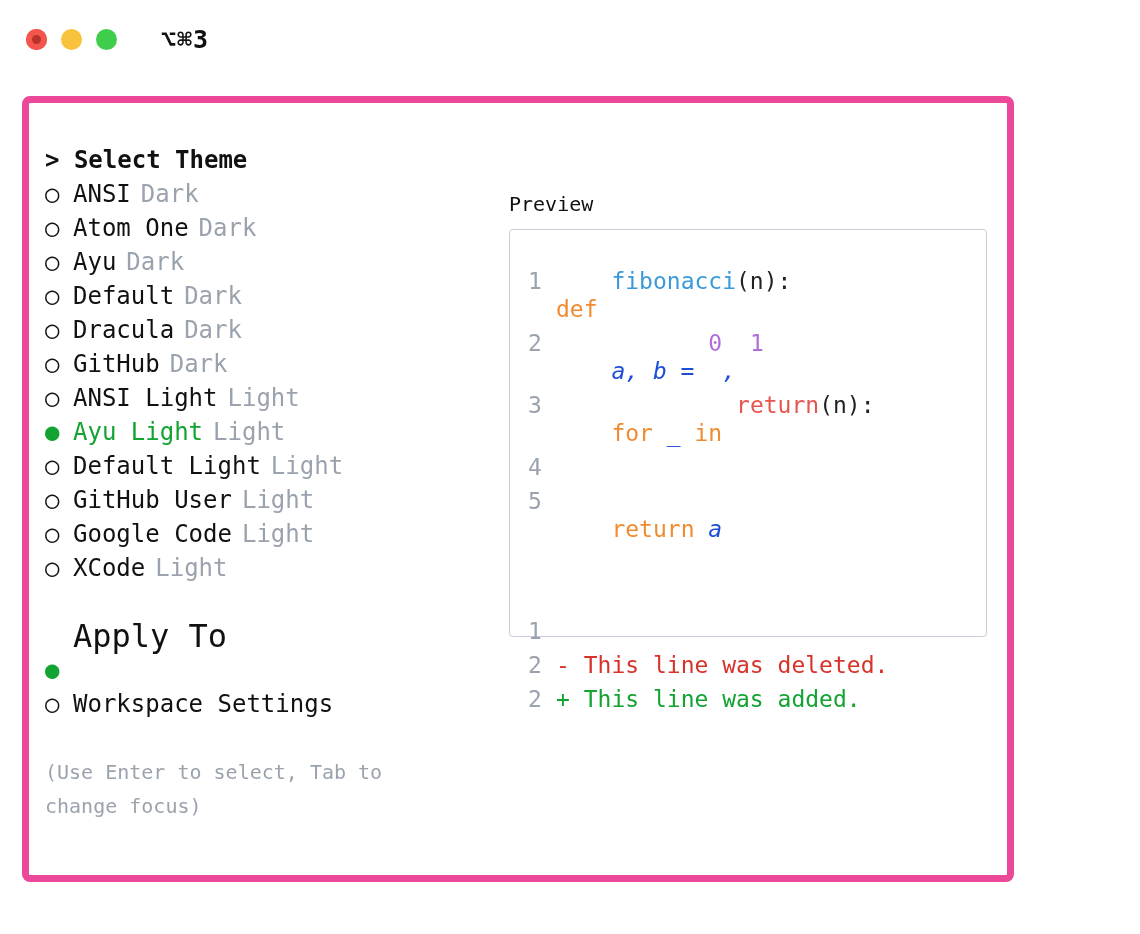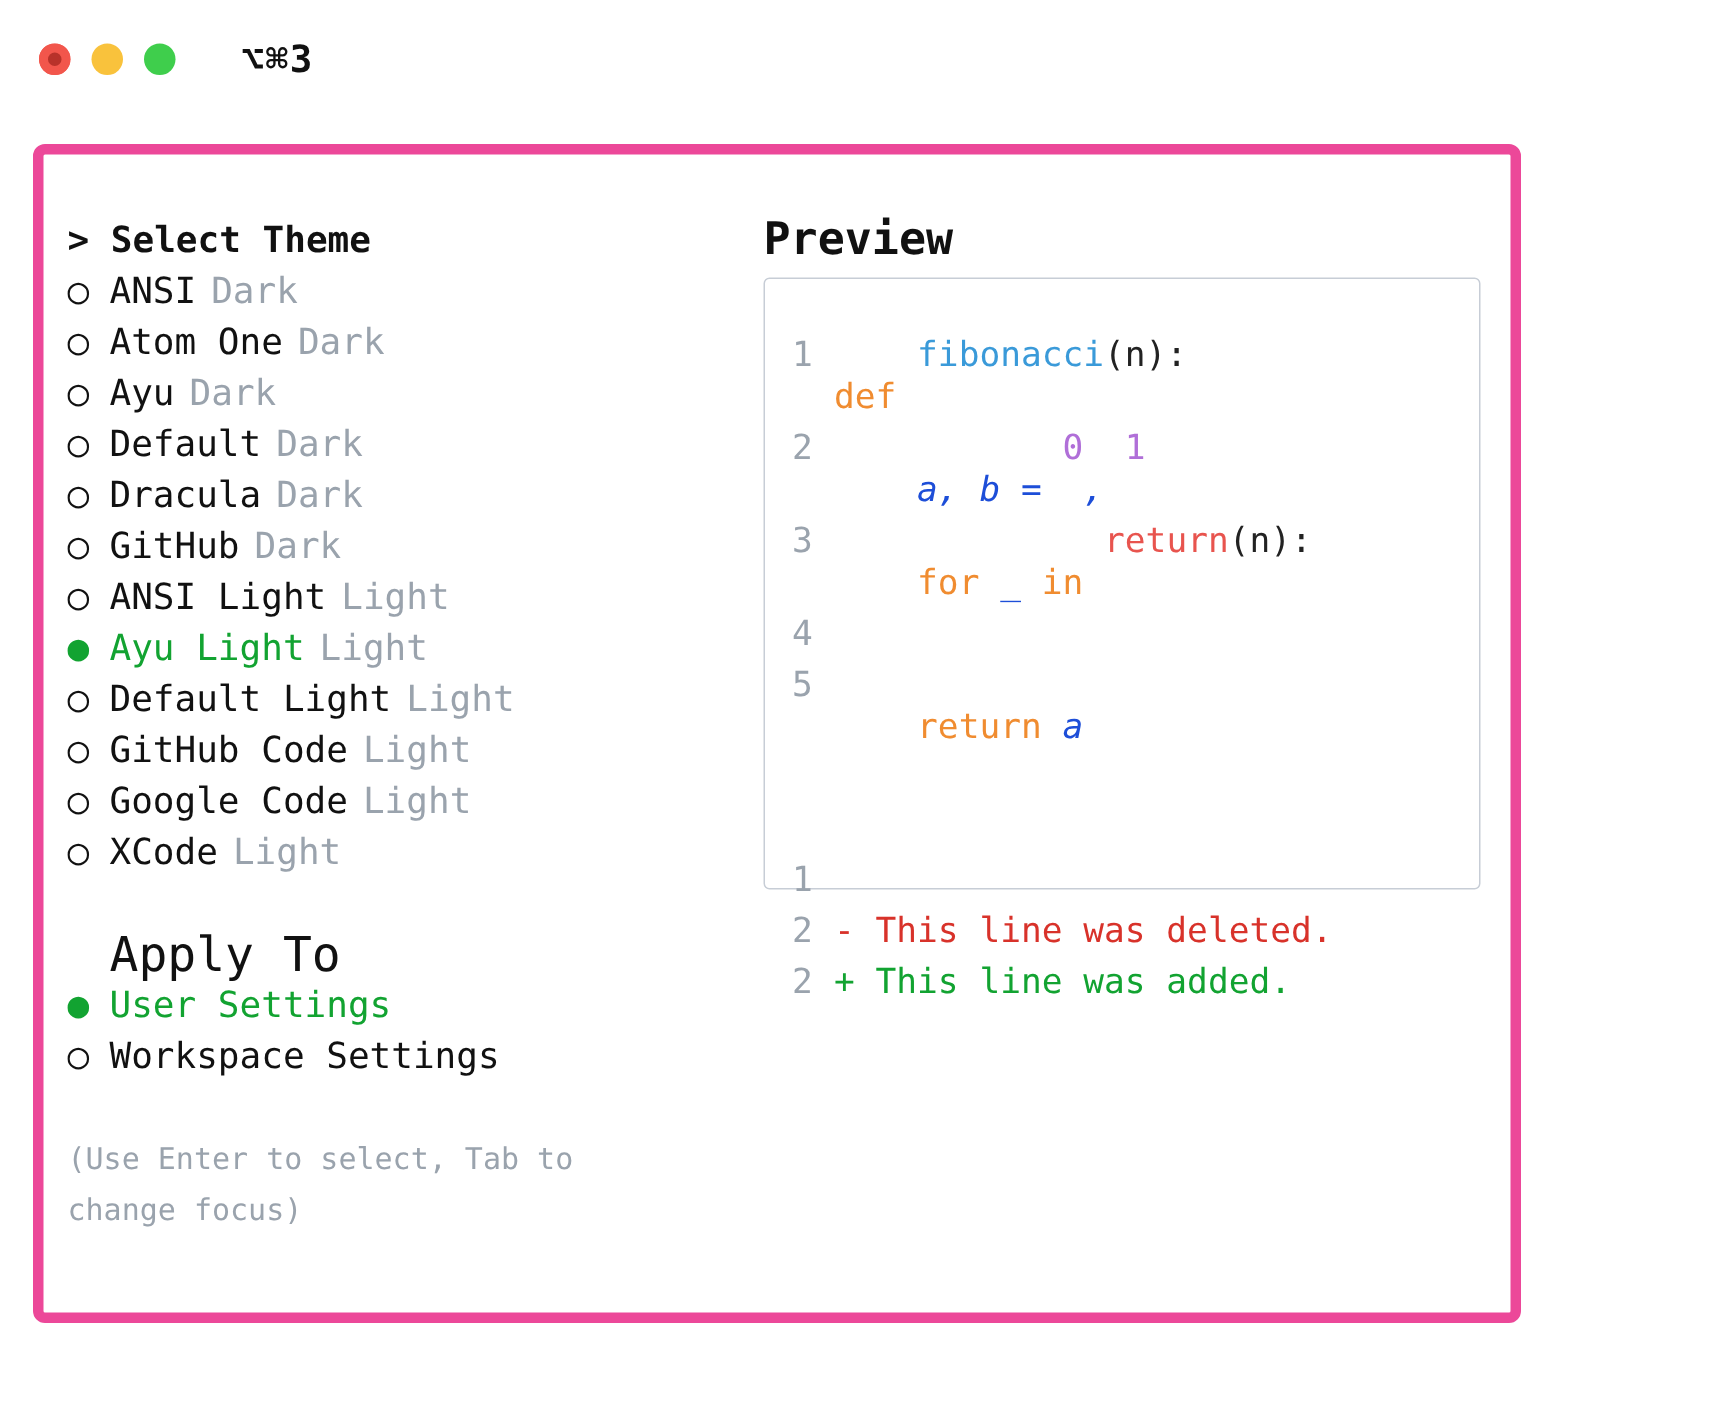--- a/index.html
+++ b/index.html
@@ -83,25 +83,26 @@
     box-sizing: border-box;
   }
   .heading {
     font-size: 24px;
     color: #111111;
     font-weight: bold;
     line-height: 34px;
     white-space: pre;
   }
   .preview-heading {
-    font-size: 30px;
-    color: #111111;
-    font-weight: bold;
+    font-size: 20px;
+    color: #111111;
+    font-weight: normal;
     line-height: 34px;
     margin-bottom: 6px;
+    margin-top: 44px;
   }
   .opt {
     font-size: 24px;
     line-height: 34px;
     color: #111111;
     white-space: pre;
     display: flex;
     align-items: baseline;
   }
   .marker {
@@ -223,42 +224,41 @@
             <span class="opt-label">Ayu Light</span>
             <span class="opt-tag">Light</span>
           </div>
           <div class="opt">
             <span class="marker">○</span>
             <span class="opt-label">Default Light</span>
             <span class="opt-tag">Light</span>
           </div>
           <div class="opt">
             <span class="marker">○</span>
-            <span class="opt-label">GitHub Code</span>
+            <span class="opt-label">GitHub User</span>
             <span class="opt-tag">Light</span>
           </div>
           <div class="opt">
             <span class="marker">○</span>
             <span class="opt-label">Google Code</span>
             <span class="opt-tag">Light</span>
           </div>
           <div class="opt">
             <span class="marker">○</span>
             <span class="opt-label">XCode</span>
             <span class="opt-tag">Light</span>
           </div>
         </div>
 
         <div class="section-gap"></div>
 
         <div class="apply-title">Apply To</div>
         <div>
           <div class="opt selected">
             <span class="marker">●</span>
-            <span class="opt-label">User Settings</span>
           </div>
           <div class="opt">
             <span class="marker">○</span>
             <span class="opt-label">Workspace Settings</span>
           </div>
         </div>
 
         <div class="hint">(Use Enter to select, Tab to change focus)</div>
       </div>
 

